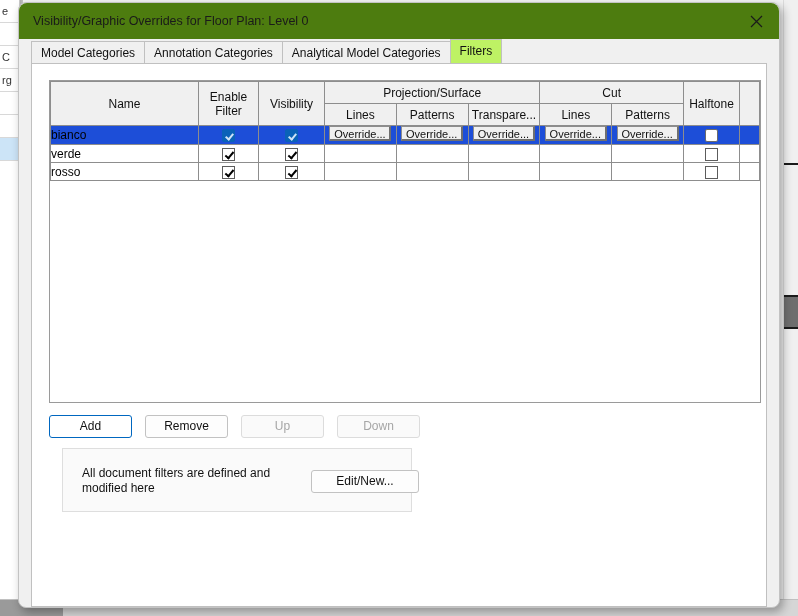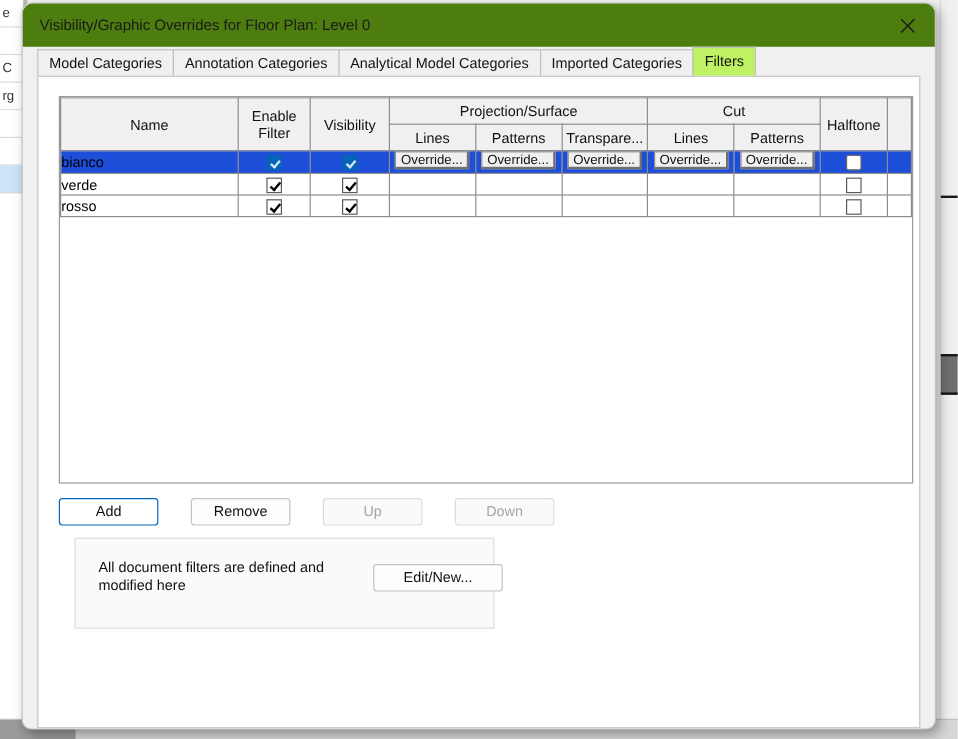--- a/index.html
+++ b/index.html
@@ -283,21 +283,21 @@
   }
 
   
   #action-row {
     position: absolute;
     left: 17px;
     top: 351px;
     width: 712px;
     height: 23px;
     display: flex;
-    gap: 27px;
+    gap: 13px;
   }
   .btn {
     height: 23px;
     line-height: 21px;
     text-align: center;
     font-size: 12px;
     background: #fdfdfd;
     border: 1px solid #c2c2c2;
     border-radius: 3px;
     box-sizing: border-box;
@@ -315,21 +315,21 @@
     border-color: #dcdcdc;
   }
   .btn-w83 { width: 83px; }
 
   
   #info-box {
     position: absolute;
     left: 30px;
     top: 384px;
     width: 350px;
-    height: 76px;
+    height: 64px;
     background: #fafafa;
     border: 1px solid #dedede;
     box-sizing: border-box;
   }
   #info-text {
     position: absolute;
     left: 19px;
     top: 17px;
     width: 190px;
     font-size: 12px;
@@ -409,23 +409,20 @@
 
   <div id="tabstrip">
     <div class="tab">
       <span>Model Categories</span>
     </div>
     <div class="tab">
       <span>Annotation Categories</span>
     </div>
     <div class="tab">
       <span>Analytical Model Categories</span>
-    </div>
-    <div class="tab">
-      <span>Imported Categories</span>
     </div>
     <div class="tab active">
       <span>Filters</span>
     </div>
   </div>
 
   <div id="content">
 
     <div id="table-panel">
       <table class="filters">

